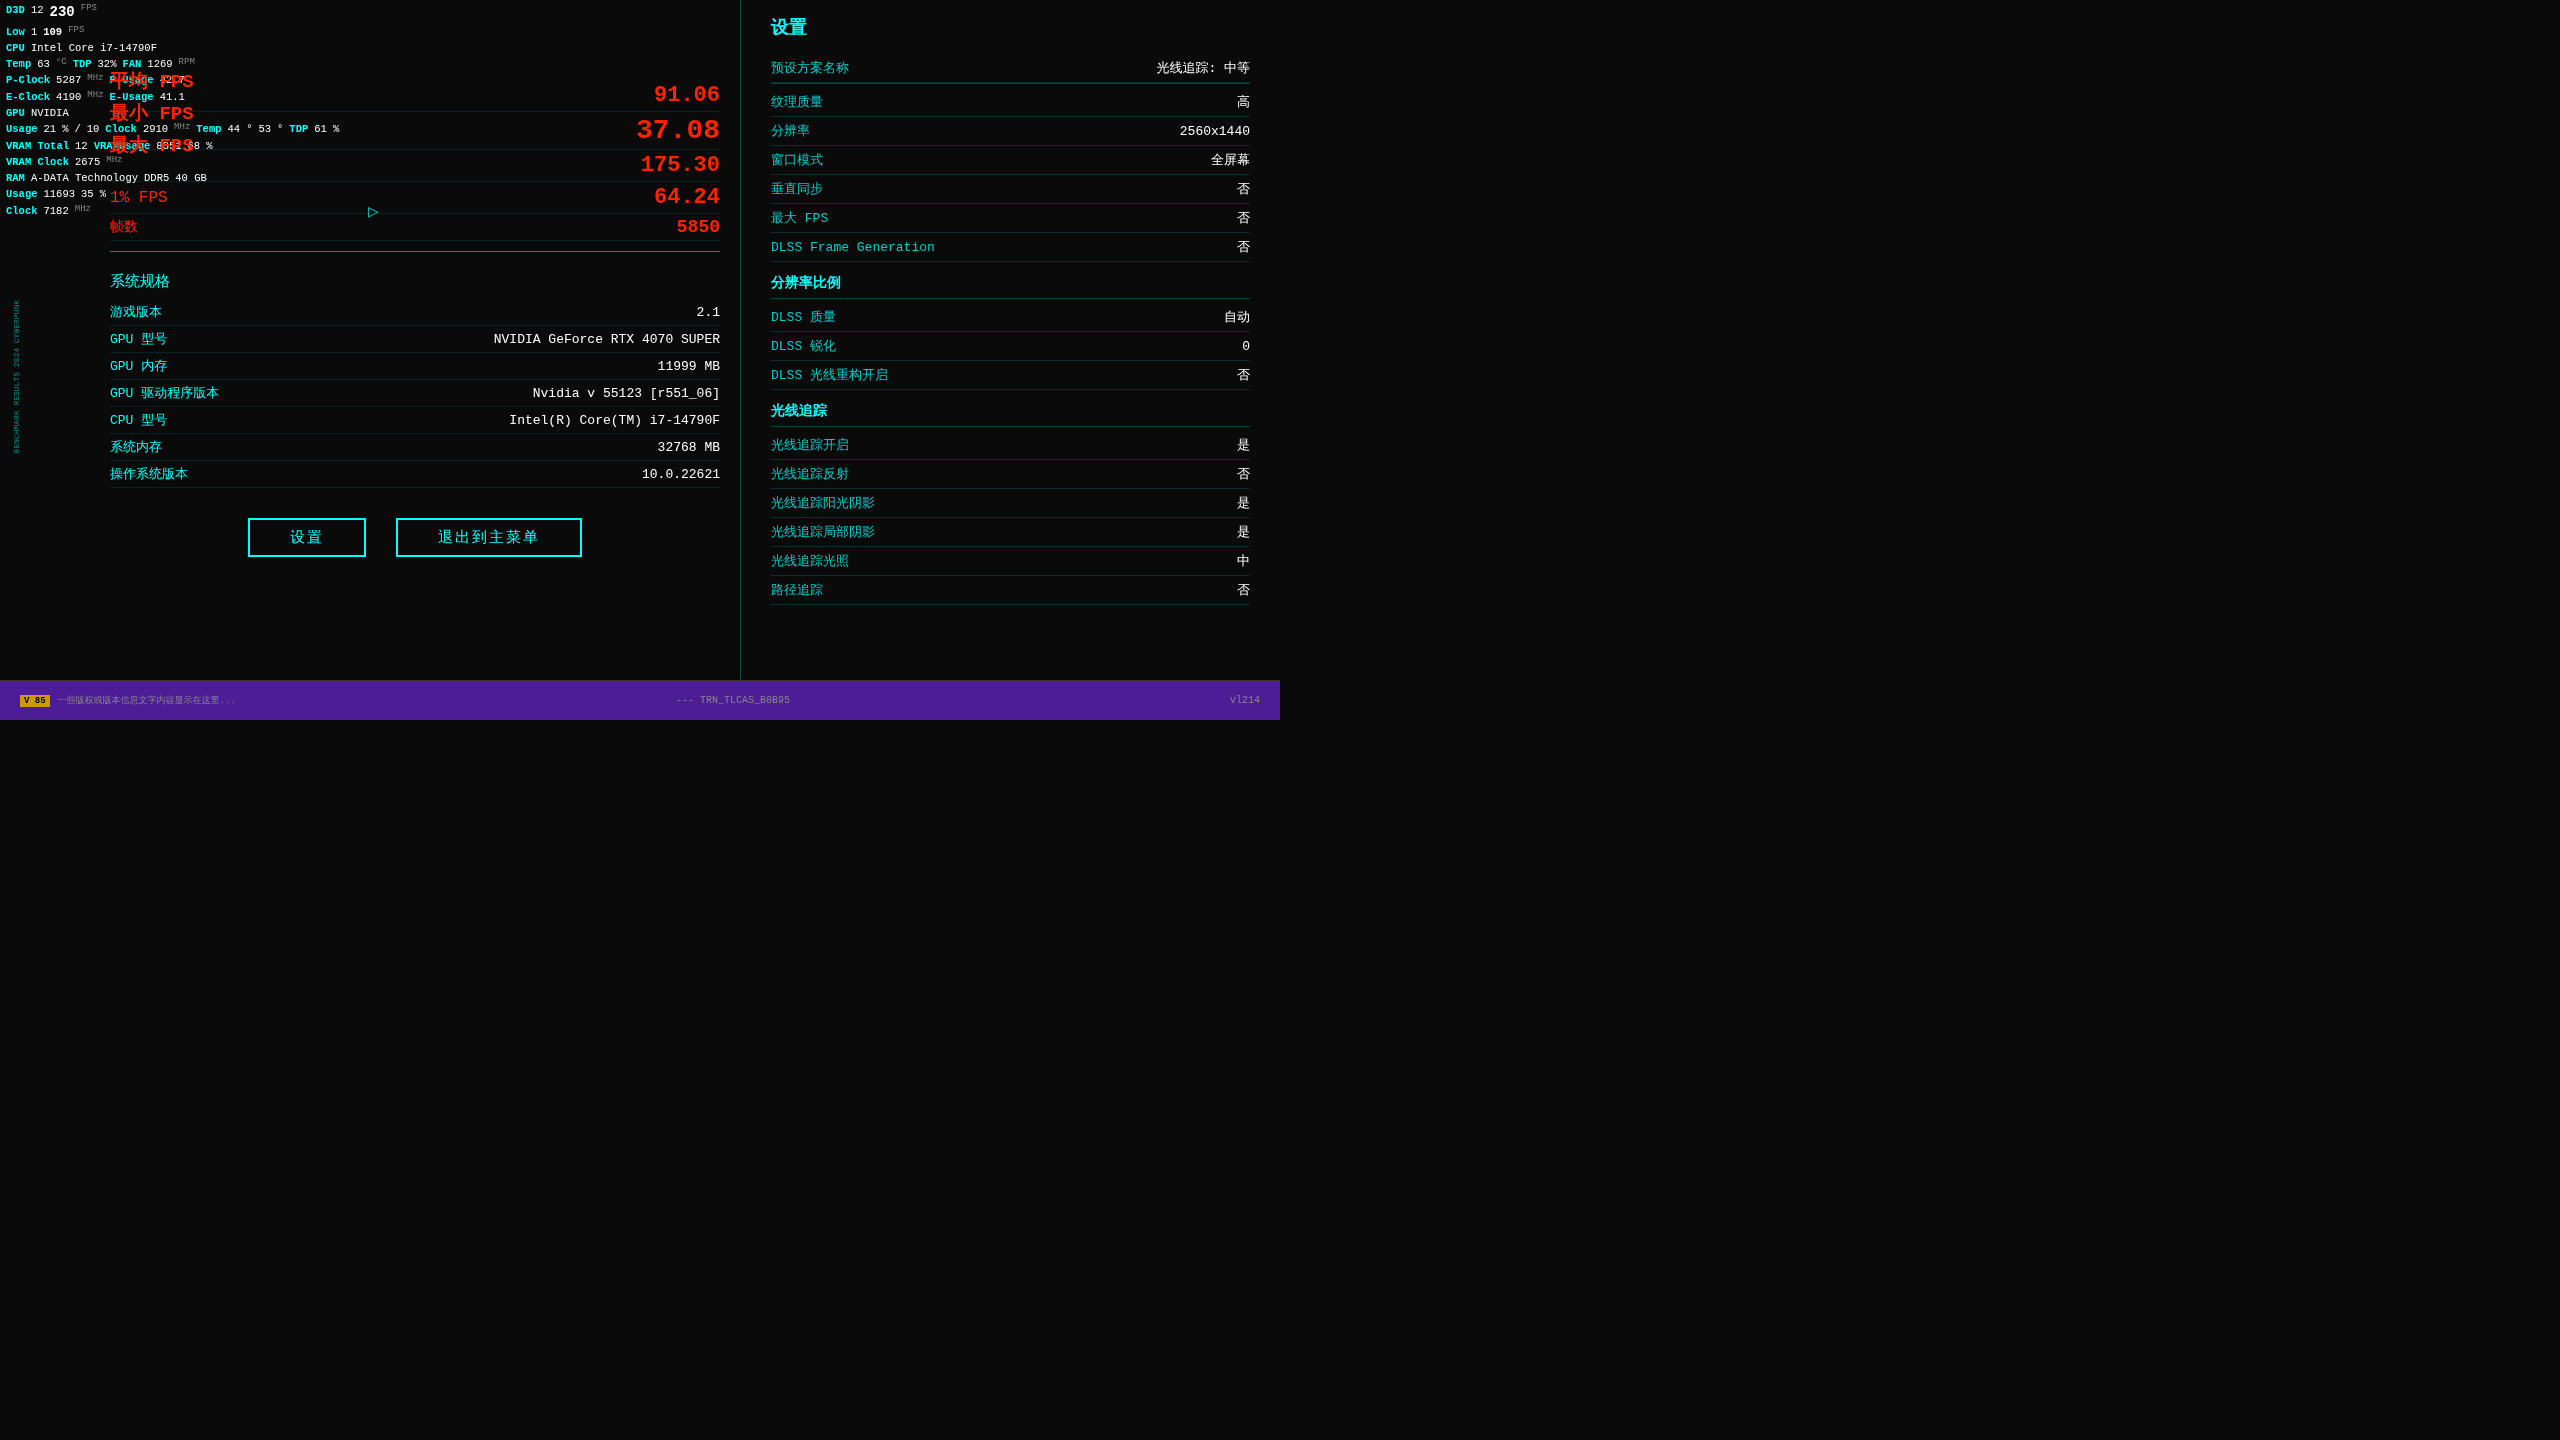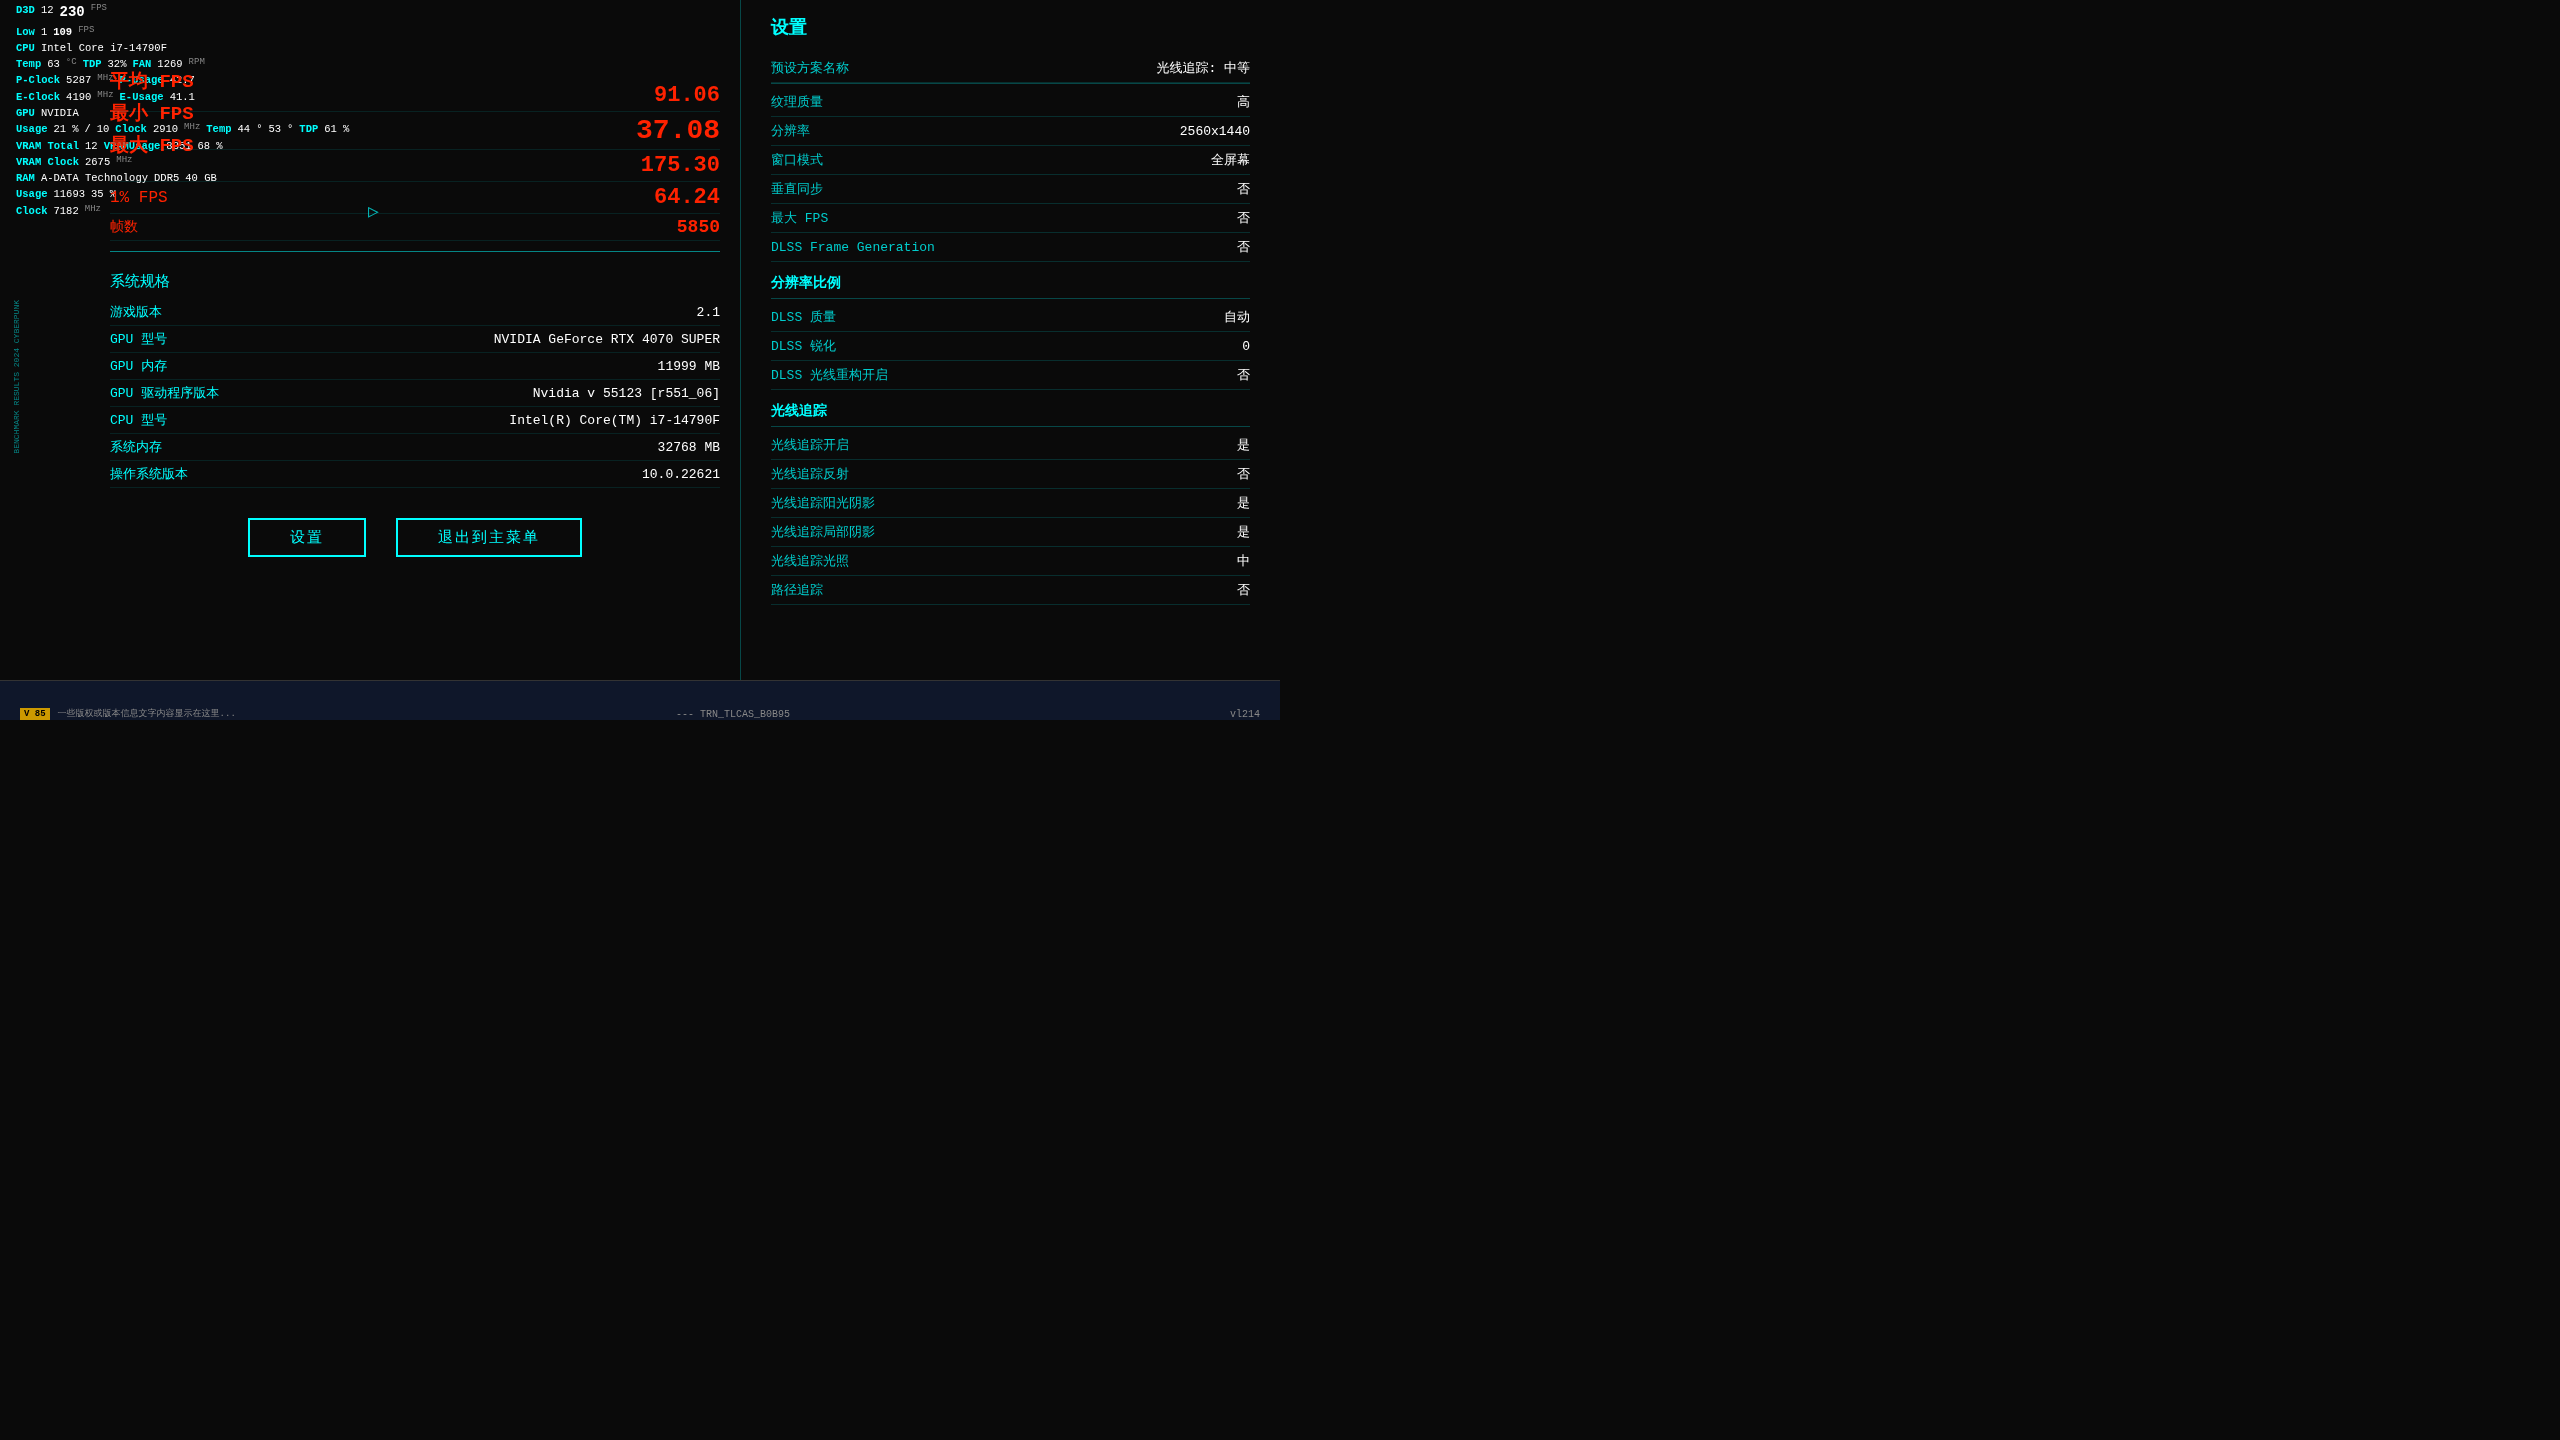--- a/index.html
+++ b/index.html
@@ -81,23 +81,23 @@
       letter-spacing: 2px;
     }
 
     
     .bottom-bar {
       position: absolute;
       bottom: 0;
       left: 0;
       right: 0;
       height: 40px;
-      background: #0f172a;
+      background: #4c1d95;
       display: flex;
-      align-items: flex-end;
+      align-items: center;
       padding: 0 20px;
       border-top: 1px solid #333;
     }
     .bottom-logo {
       color: #ffff00;
       font-size: 11px;
       display: flex;
       align-items: center;
       gap: 8px;
     }
@@ -143,21 +143,21 @@
       opacity: 0.7;
     }
 
     .hw-section {
       position: absolute;
       top: 0;
       left: 0;
       width: 340px;
       font-size: 10.5px;
       line-height: 1.55;
-      padding: 2px 16px;
+      padding: 2px 6px;
       color: #00ffff;
     }
   </style>
 </head>
 <body>
 
 <div class="hw-section">
   <div class="d3d-row">
     <span class="d3d-bold">D3D</span>
     <span class="d3d-fps">12</span>

